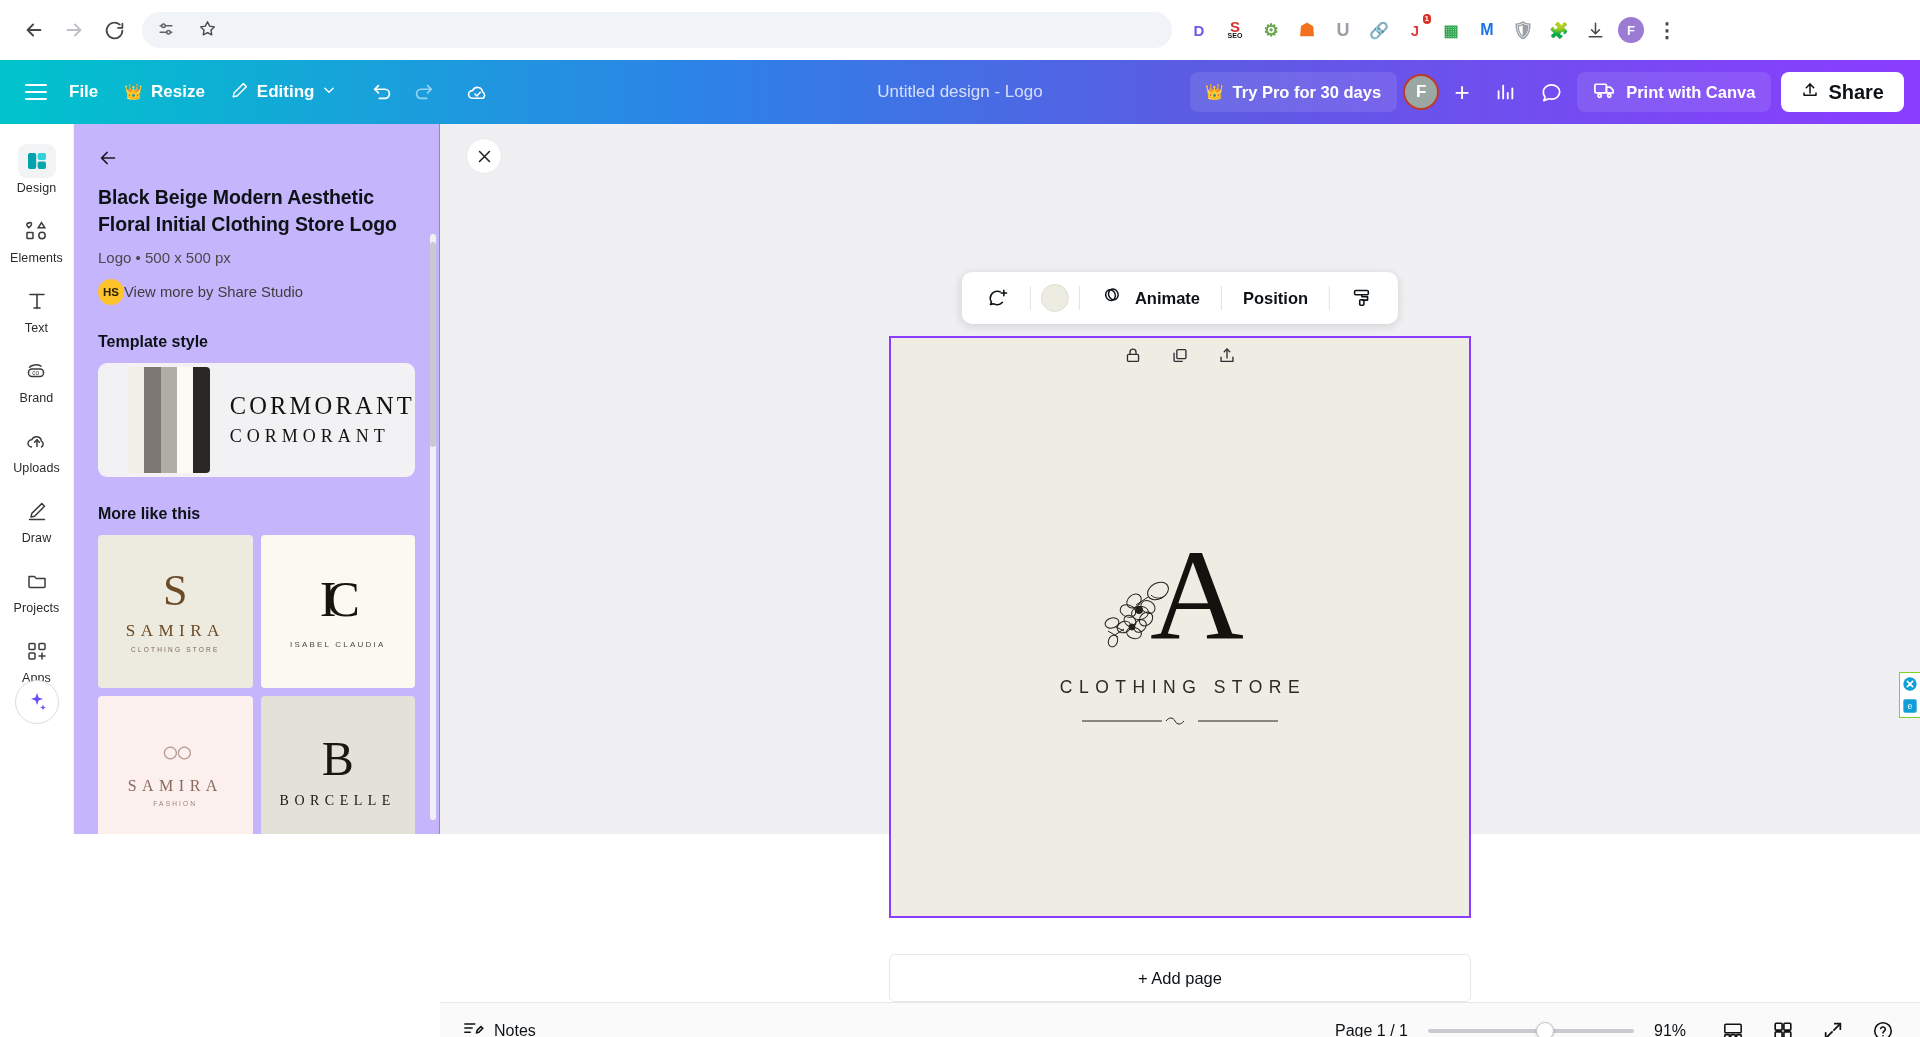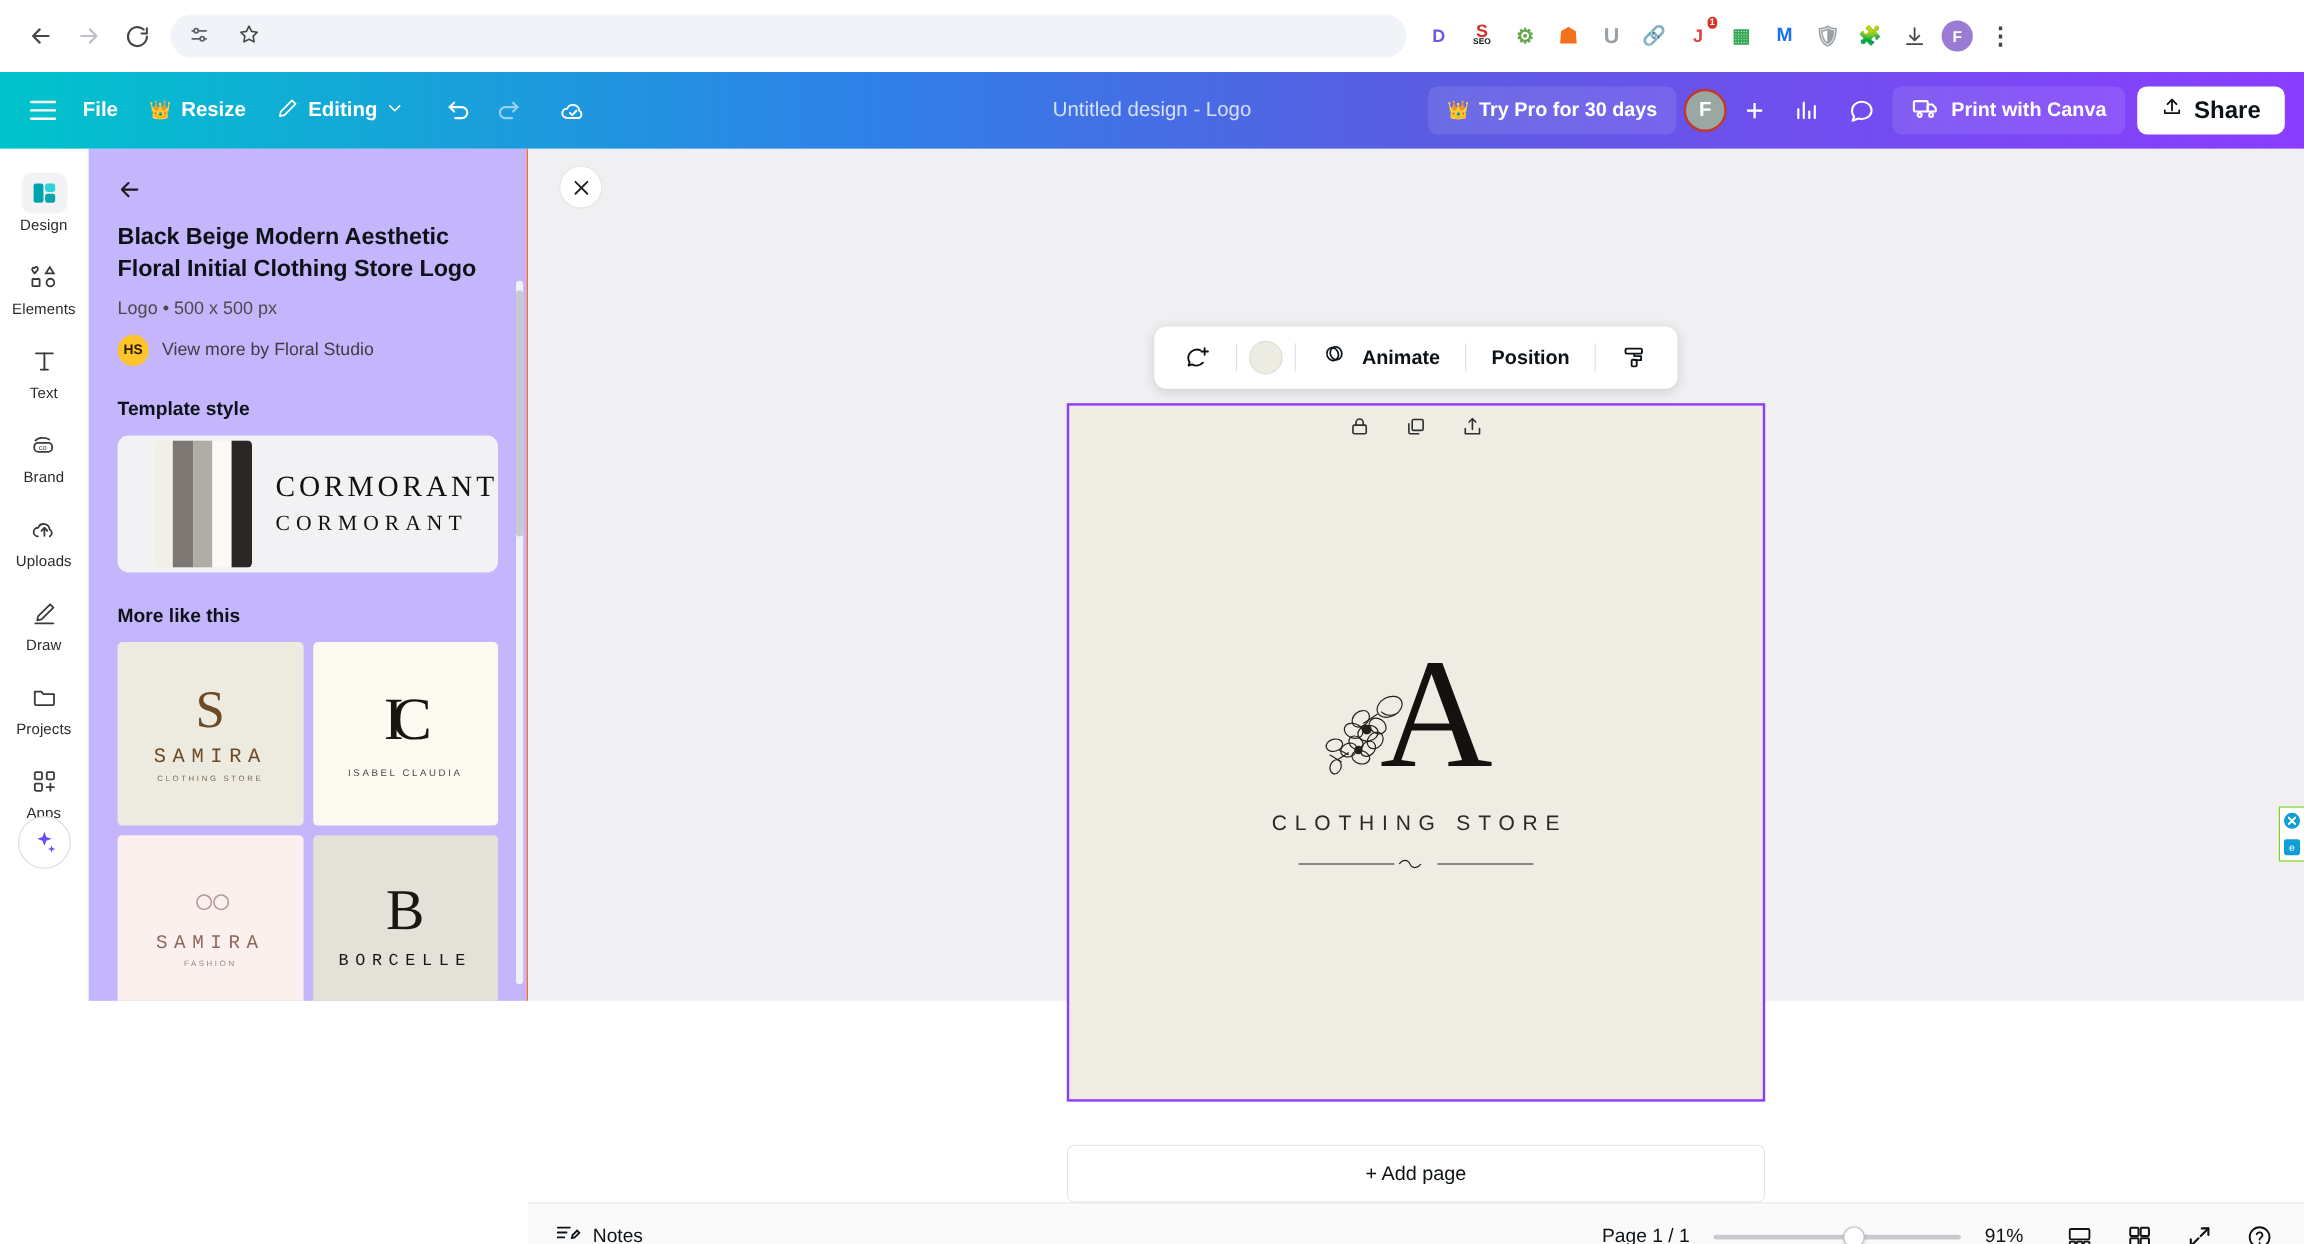--- a/index.html
+++ b/index.html
@@ -158,21 +158,21 @@
     width: 40px; height: 40px; margin: 14px 0 0 14px;
     display:flex;align-items:center;justify-content:center;
     border-radius:50%; cursor:pointer; color:#1a1a1a;
   }
   .panel-inner { padding: 6px 24px 0 24px; }
   .tpl-title {
     font-size: 19.5px; font-weight: 700; color: #0d1216;
     line-height: 1.38; letter-spacing:-.1px;
   }
   .tpl-meta { font-size: 15px; color: #4a4a4a; margin-top: 11px; }
-  .tpl-author { display: flex; align-items: center; gap: 11px; margin-top: 13px; cursor:pointer;}
+  .tpl-author { display: flex; align-items: center; margin-top: 13px; cursor:pointer;}
   .author-av {
     width: 26px; height: 26px; border-radius: 50%;
     background: #ffc32b; color: #2b2000;
     font-size: 11.5px; font-weight: 700;
     display:flex;align-items:center;justify-content:center;
   }
   .author-name { font-size: 14.8px; color: #3d3d3d; }
   .sec-head { font-size: 16px; font-weight: 700; color:#0d1216; margin: 28px 0 12px; }
   .style-card {
     height: 114px; background: #f2f2f4; border-radius: 9px;
@@ -182,21 +182,21 @@
   .swatches i { display:block; width: 20px; height: 106px; }
   .style-fonts { margin-left: 20px; }
   .font-lg { font-family:"Liberation Serif", serif; font-size: 24.5px; letter-spacing: 3.2px; color:#14110f; white-space:nowrap;}
   .font-sm { font-family:"Liberation Serif", serif; font-size: 18px; letter-spacing: 5px; color:#14110f; margin-top: 6px; white-space:nowrap;}
   .grid2 { display: grid; grid-template-columns: 1fr 1fr; gap: 8px; margin-top: 4px;}
   .thumb {
     height: 153px; border-radius: 4px; overflow:hidden;
     display:flex;flex-direction:column;align-items:center;justify-content:center;
     cursor:pointer; position:relative;
   }
-  .thumb-brand { font-family:Liberation Mono, monospace; letter-spacing: 5.5px; }
+  .thumb-brand { font-family:Liberation Serif, serif; letter-spacing: 5.5px; }
   .thumb-sub { font-family:"Liberation Sans", sans-serif; letter-spacing: 2.2px; }
   .panel-scroll {
     position:absolute; right: 3px; top: 118px;
     width: 6px; height: 205px; border-radius: 4px; background:#c9c9cf;
   }
   .panel-scroll-track {
     position:absolute; right:3px; top:110px; width:6px; bottom: 14px;
     background:#f1f1f3; border-radius:4px;
   }
 
@@ -565,21 +565,21 @@
       <svg width="22" height="22" viewBox="0 0 24 24" fill="none" stroke="currentColor" stroke-width="1.9" stroke-linecap="round" stroke-linejoin="round">
           <path d="M19 12H5M11 18l-6-6 6-6"></path>
         </svg>
     </div>
 
     <div class="panel-inner">
       <div class="tpl-title">Black Beige Modern Aesthetic Floral Initial Clothing Store Logo</div>
       <div class="tpl-meta">Logo • 500 x 500 px</div>
       <div class="tpl-author">
         <span class="author-av">HS</span>
-        <span class="author-name">View more by Floral Studio</span>
+        <span class="author-name">View more by Share Studio</span>
       </div>
 
       <div class="sec-head">Template style</div>
       <div class="style-card">
         <div class="swatches">
           <i style="background:#f2efe6;"></i>
           <i style="background:#7d7873;"></i>
           <i style="background:#b0aca6;"></i>
           <i style="background:#fbfaf5;"></i>
           <i style="background:#2a2724;"></i>

